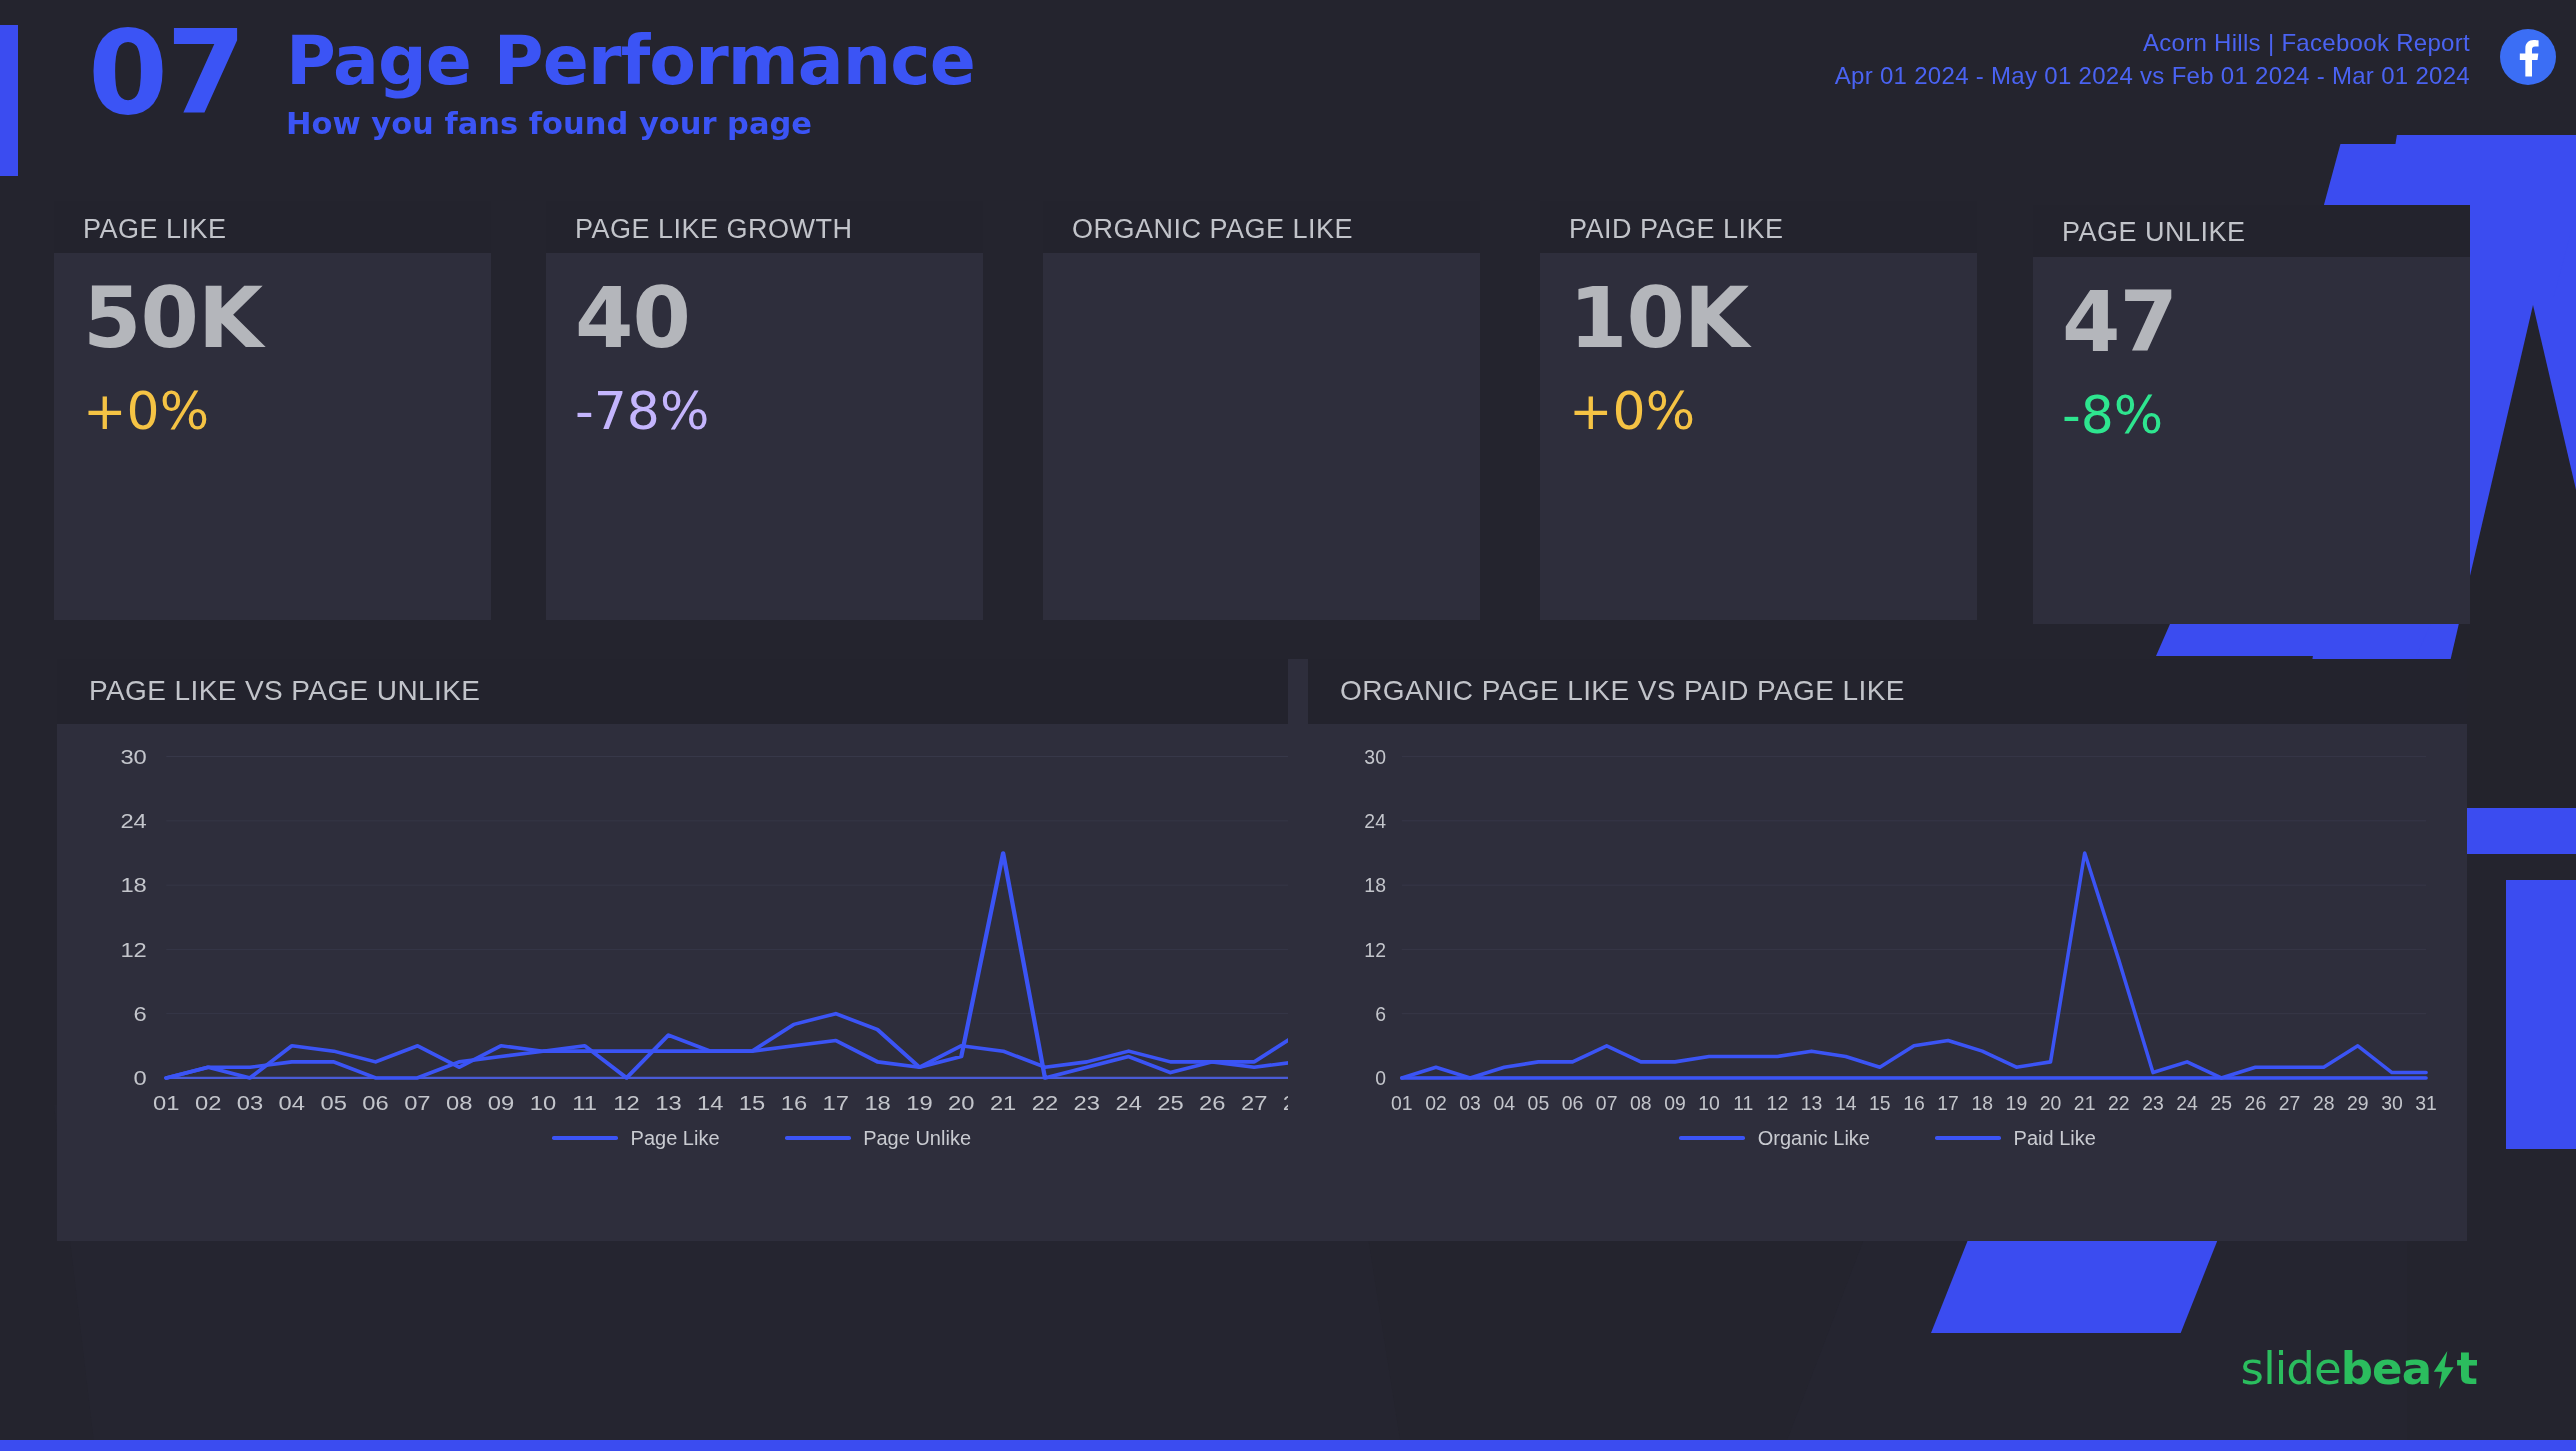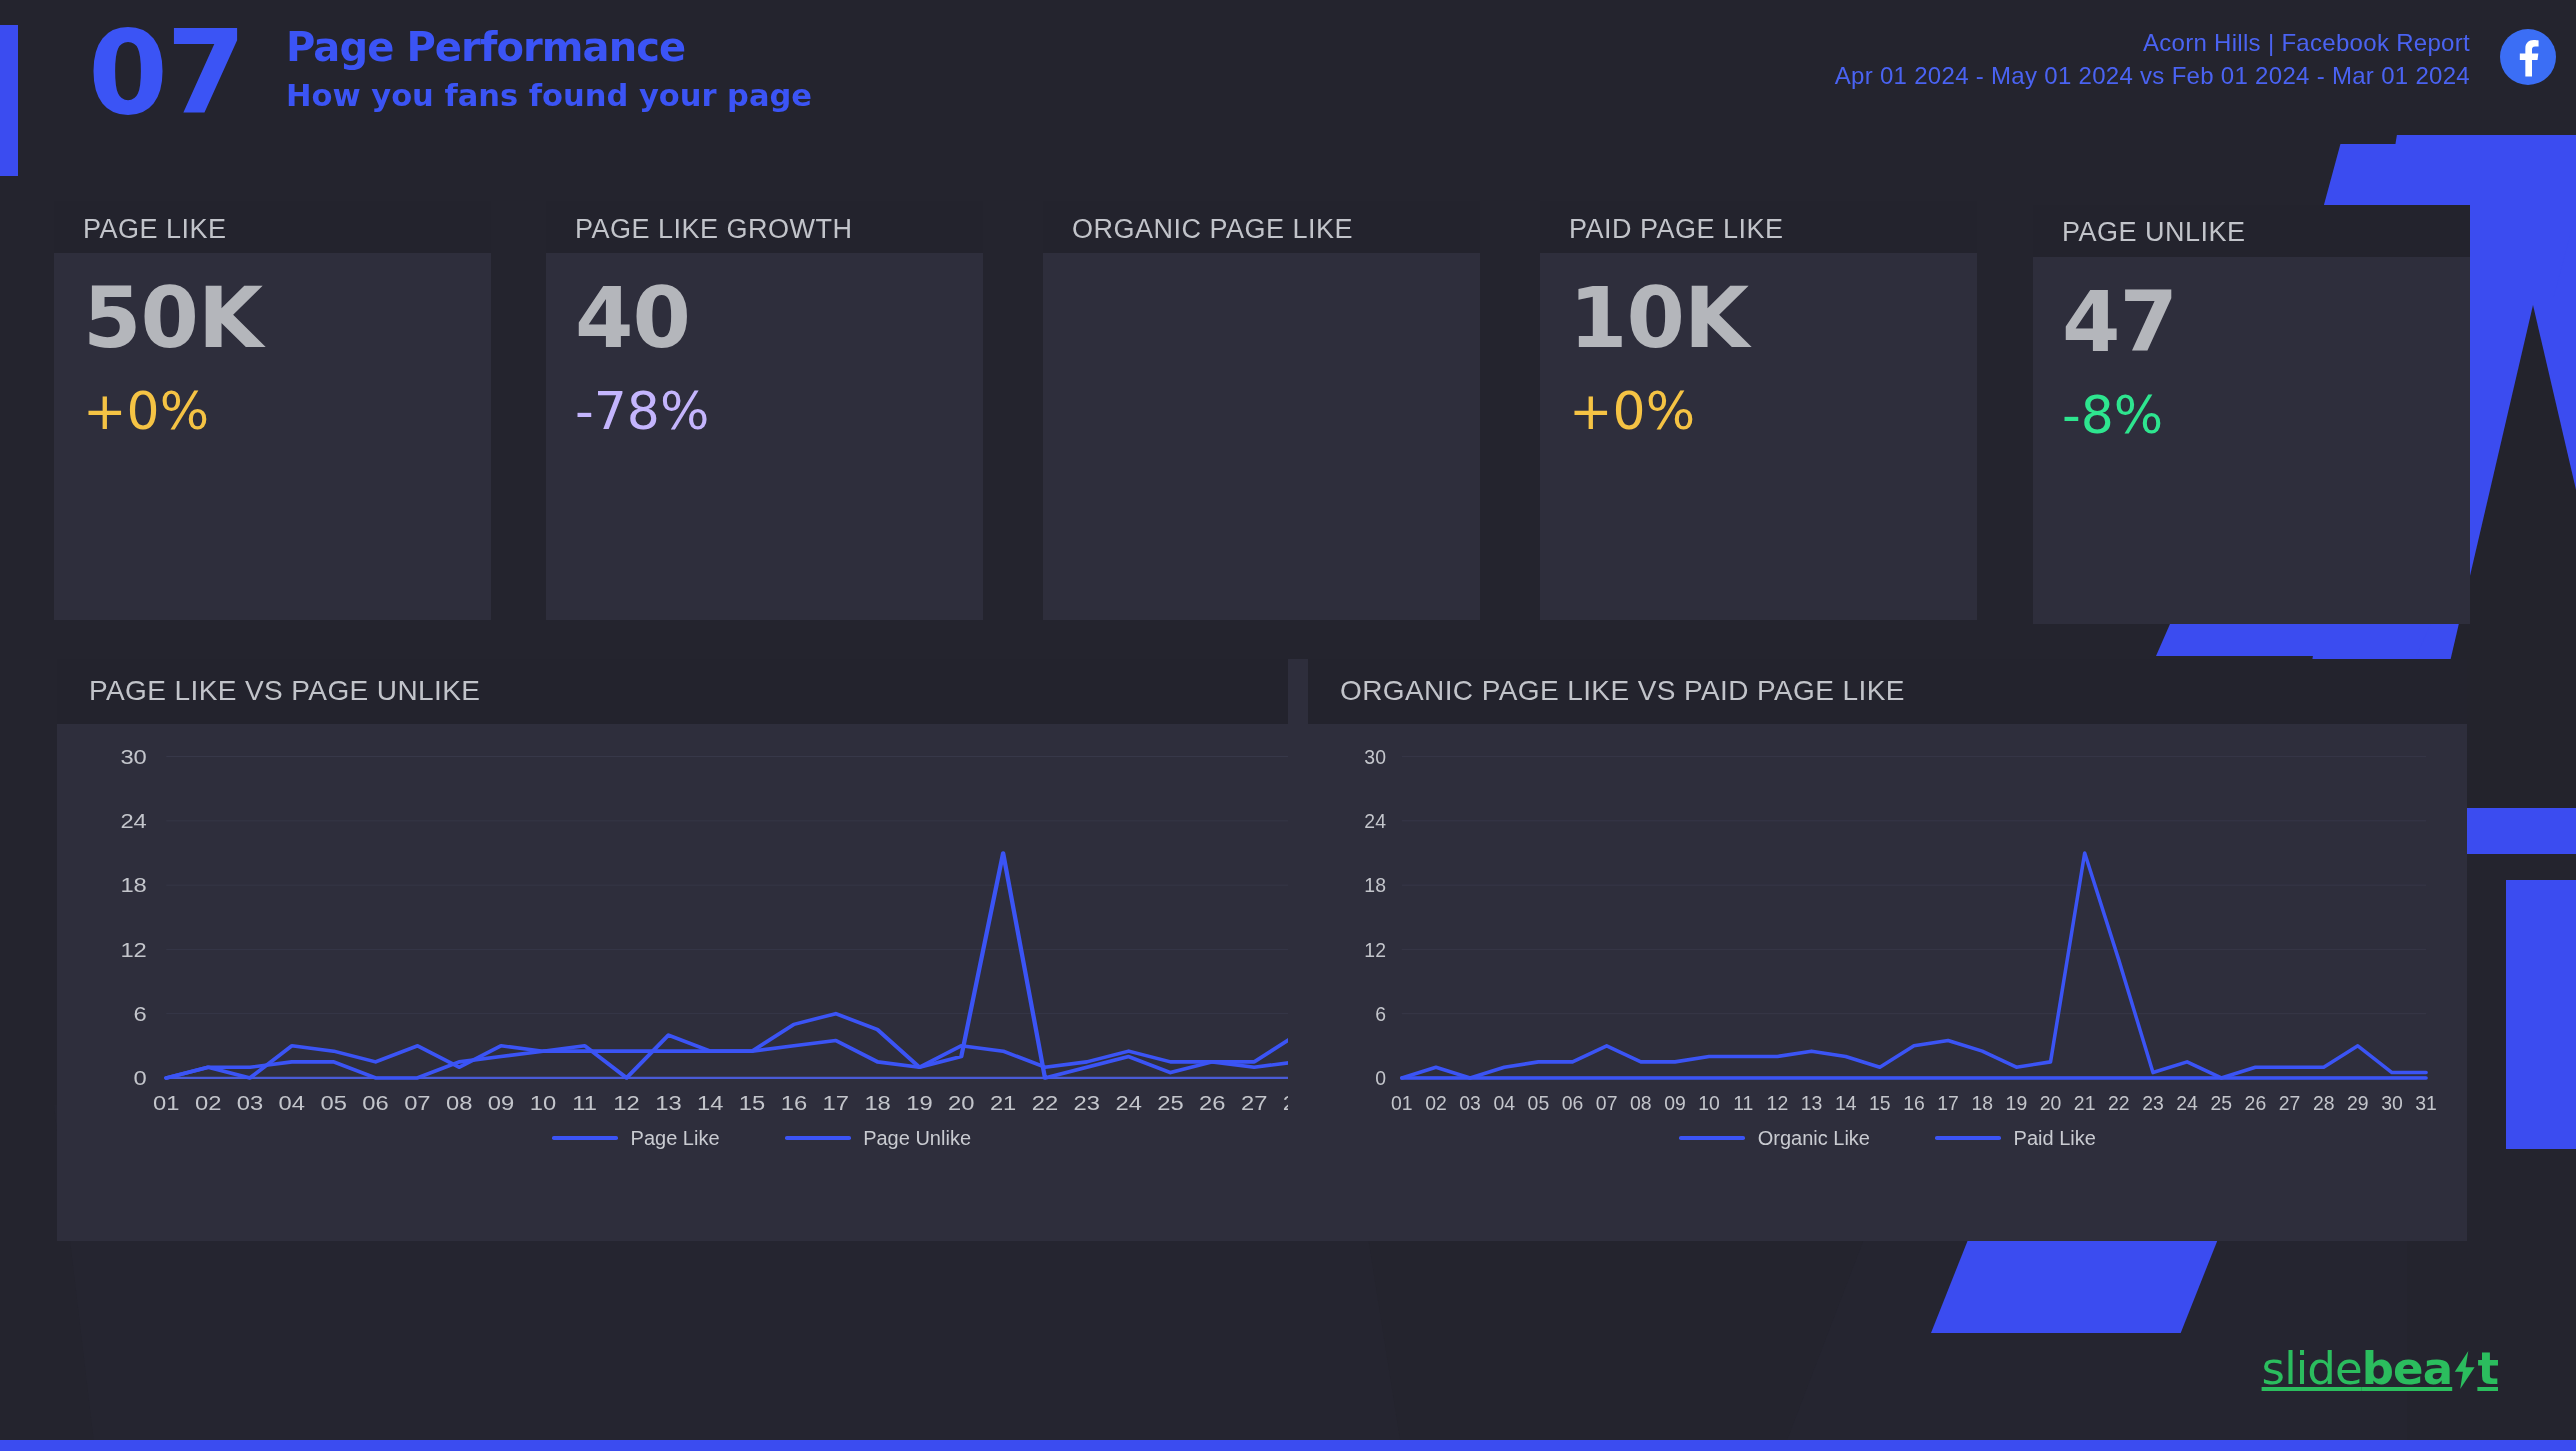--- a/index.html
+++ b/index.html
@@ -67,21 +67,21 @@
   
   .header{ position:absolute; left:0; top:0; width:2576px; height:180px; }
   .num-badge{
     position:absolute; left:88px; top:16px;
     font-size:115px; font-weight:700; color:#3b54f5;
     letter-spacing:-1.8px; line-height:1;
     font-family:"DejaVu Sans", sans-serif;
   }
   .title-wrap{ position:absolute; left:286px; top:27px; }
   .main-title{
-    font-size:40px; font-weight:700; color:#3b54f5;
+    font-size:68px; font-weight:700; color:#3b54f5;
     line-height:1; letter-spacing:-0.9px;
     font-family:"DejaVu Sans", sans-serif;
   }
   .sub-title{
     margin-top:10.8px;
     font-size:30.5px; font-weight:700; color:#3b54f5;
     font-family:"DejaVu Sans", sans-serif;
   }
   .hdr-right{
     position:absolute; right:106px; top:29px; text-align:right;
@@ -128,24 +128,24 @@
   .chart-svg{ display:block; width:100%; height:386px; }
   .chart-legend{
     position:absolute; left:0; right:0; bottom:23.4px;
     display:flex; justify-content:center; gap:65px; align-items:center;
   }
   .lg-item{ display:flex; align-items:center; gap:12.6px; }
   .lg-line{ width:66px; height:4.5px; background:#3b54f5; border-radius:1.8px; }
   .lg-text{ font-size:20px; color:#c9cbd1; }
 
   .brand{
-    position:absolute; right:78px; bottom:56px;
+    position:absolute; right:99px; bottom:56px;
     font-size:45px; color:#2bbd5e; letter-spacing:-0.9px;
     font-family:"DejaVu Sans", sans-serif;
-    display:flex; align-items:baseline;text-decoration:underline;
+    display:flex; align-items:baseline;
   }
   .brand .b-light{ font-weight:400; }
   .brand .b-bold{ font-weight:700; }
   .brand .bolt{ display:inline-block; width:23.4px; height:38px; margin:0 0.9px; position:relative; top:5.4px; }
 </style>
 </head>
 <body>
 
 <div class="stage">
 

